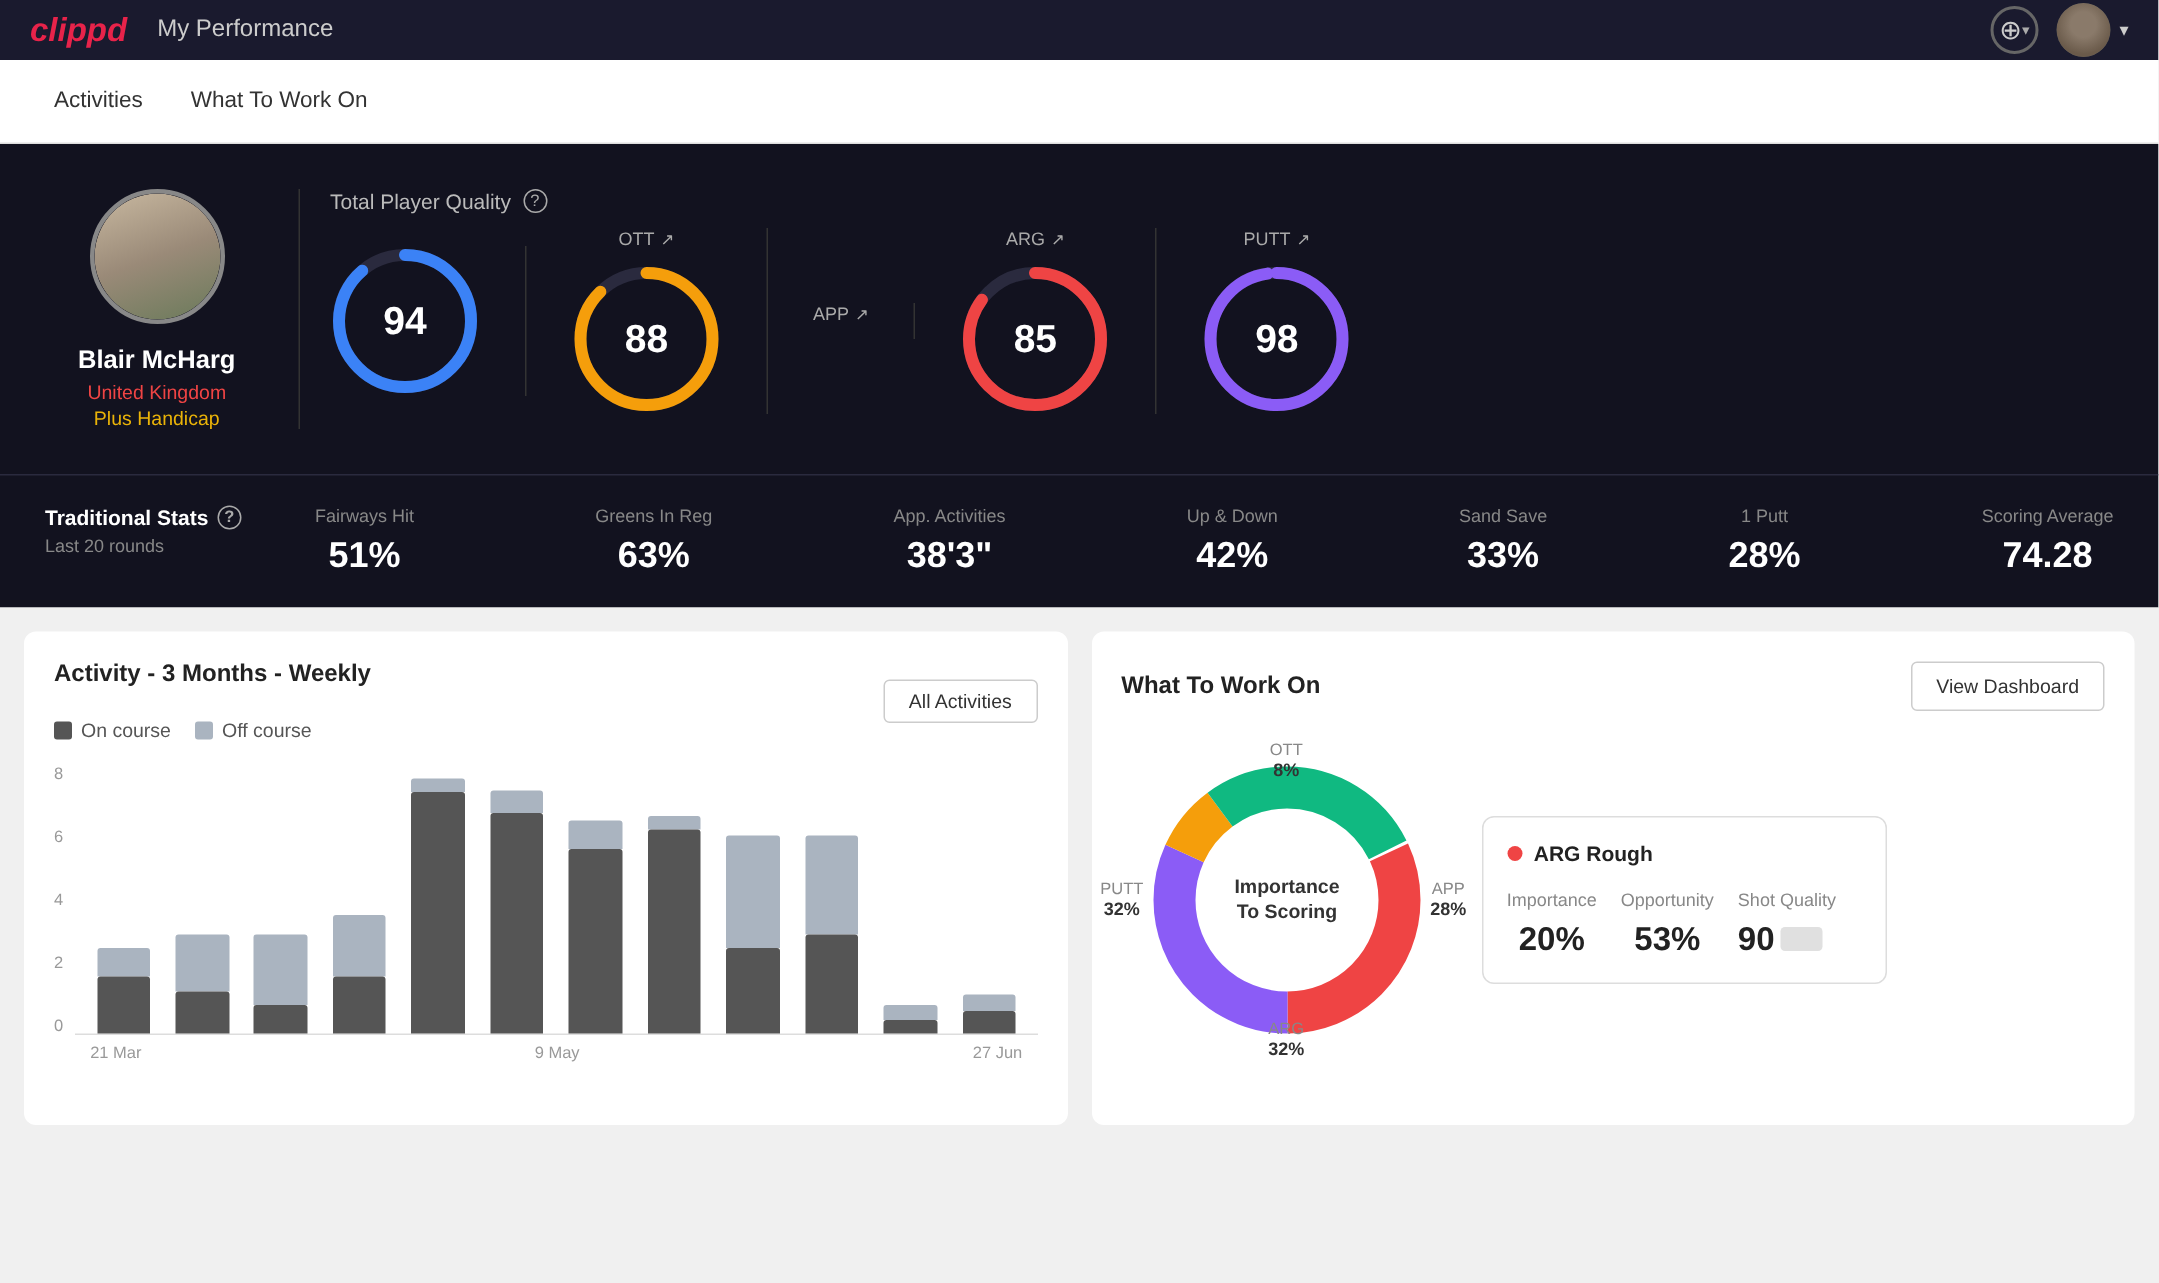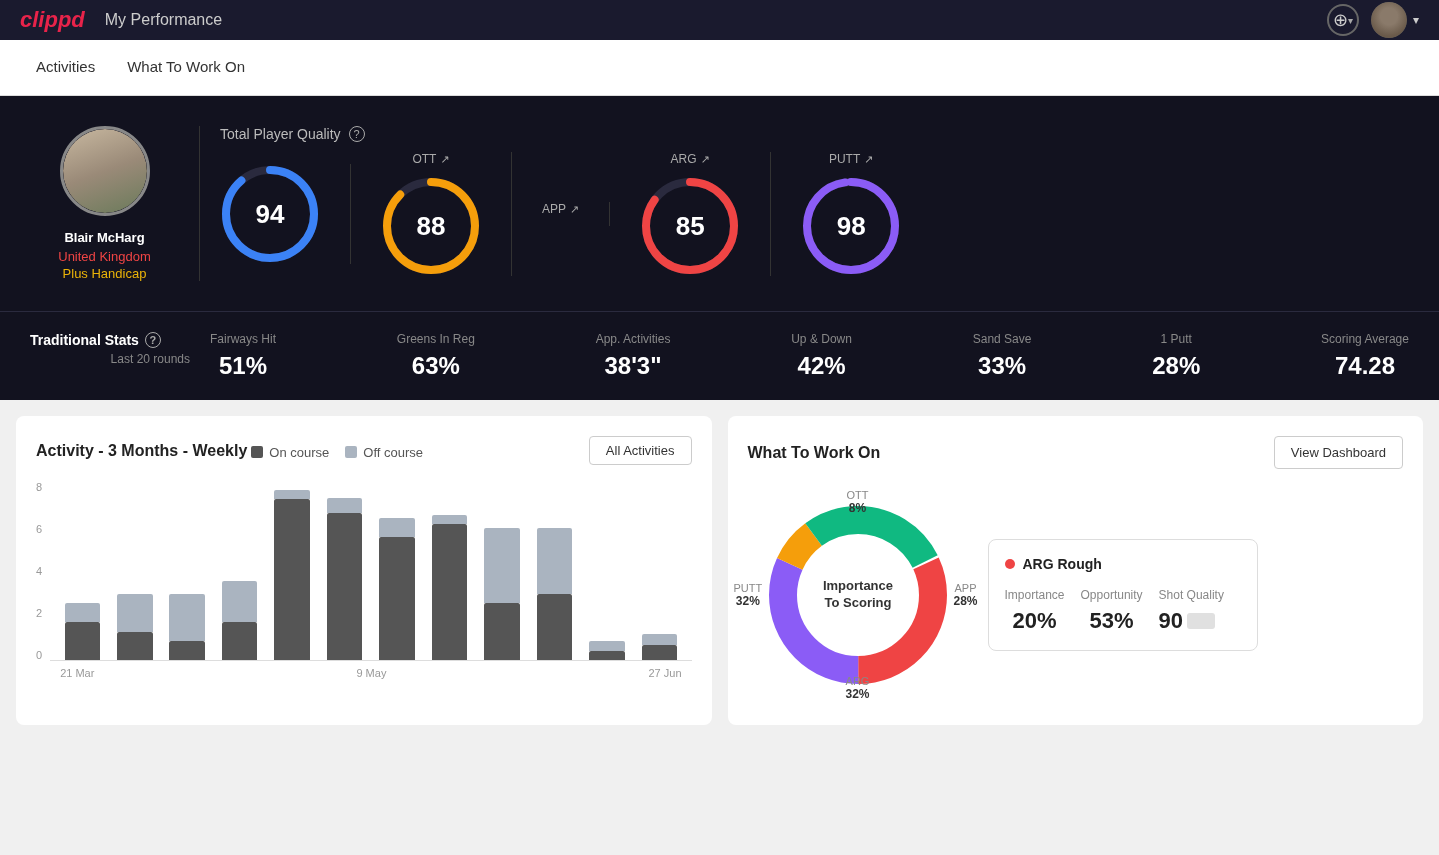--- a/index.html
+++ b/index.html
@@ -81,21 +81,21 @@
       border-radius: 50%;
       border: 3px solid #888;
       overflow: hidden;
       margin-bottom: 14px;
     }
     .player-avatar-inner {
       width: 100%; height: 100%;
       background: linear-gradient(160deg, #c8b8a0 0%, #9a8a78 50%, #6a7a5a 100%);
       border-radius: 50%;
     }
-    .player-name { font-size: 13px; font-weight: bold; color: #fff; text-align: right; }
+    .player-name { font-size: 17px; font-weight: bold; color: #fff; text-align: right; }
     .player-country { font-size: 13px; color: #ef4444; text-align: center; margin-top: 4px; }
     .player-handicap { font-size: 13px; color: #eab308; text-align: center; margin-top: 2px; }
 
     
     .quality-section {
       flex: 1;
       display: flex;
       flex-direction: column;
       gap: 10px;
     }
@@ -155,21 +155,21 @@
     .stats-bar {
       background: #12121f;
       border-top: 1px solid #2a2a3e;
       padding: 20px 30px;
       display: flex;
       align-items: flex-start;
       gap: 20px;
     }
     .stats-label-section { min-width: 160px; }
     .stats-label { font-size: 14px; color: #fff; font-weight: 600; display: flex; align-items: center; gap: 6px; }
-    .stats-sublabel { font-size: 12px; color: #888; margin-top: 4px; text-align: right; }
+    .stats-sublabel { font-size: 12px; color: #888; margin-top: 4px; }
     .stats-items { display: flex; flex: 1; justify-content: space-between; }
     .stat-item { text-align: center; }
     .stat-name { font-size: 12px; color: #888; margin-bottom: 6px; }
     .stat-value { font-size: 24px; font-weight: bold; color: #fff; }
 
     
     .bottom-panels {
       display: flex;
       gap: 16px;
       padding: 16px;
@@ -450,21 +450,21 @@
       <div class="stat-name">Scoring Average</div>
       <div class="stat-value">74.28</div>
     </div>
   </div>
 </div>
 
 <div class="bottom-panels">
 
   <div class="panel">
     <div class="panel-header">
-      <div style="display:flex; flex-direction:row; gap:4px;align-items:flex-end;">
+      <div style="display:flex; flex-direction:column; gap:20px;">
         <span class="panel-title">Activity - 3 Months - Weekly</span>
         <div class="chart-legend">
           <div class="legend-item">
             <div class="legend-dot" style="background:#555;"></div>
             <span>On course</span>
           </div>
           <div class="legend-item">
             <div class="legend-dot" style="background:#aab4c0;"></div>
             <span>Off course</span>
           </div>

